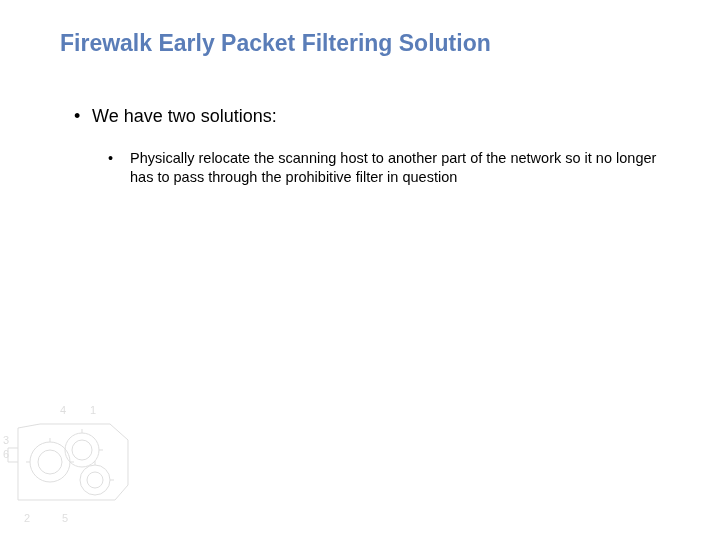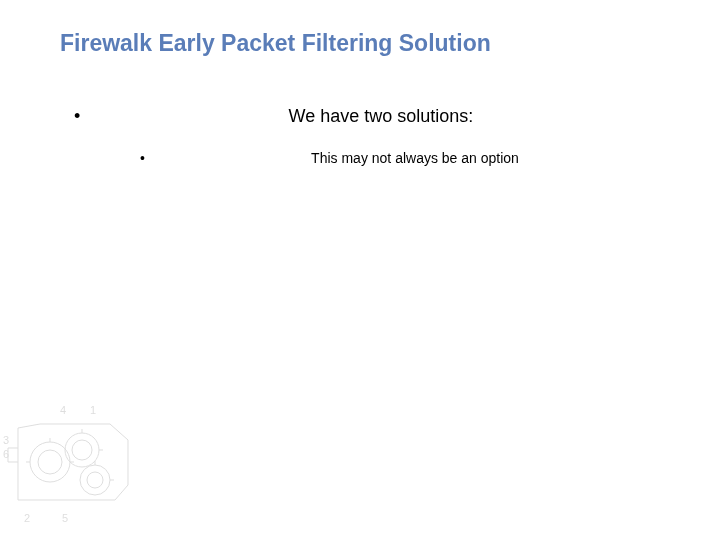--- a/index.html
+++ b/index.html
@@ -11,21 +11,20 @@
     left: 60px;
     font-size: 23px;
     font-weight: bold;
     color: #5a7db8;
   }
   .content {
     position: absolute;
     top: 106px;
     left: 70px;
     right: 50px;
-    text-align: center;
   }
   .level1 {
     font-size: 18px;
     margin-bottom: 22px;
     padding-left: 22px;
     position: relative;
   }
   .level1::before {
     content: "•";
     position: absolute;
@@ -68,21 +67,21 @@
 </style>
 </head>
 <body>
 
 <div class="slide">
 
   <div class="title">Firewalk Early Packet Filtering Solution</div>
 
   <div class="content">
     <div class="level1">We have two solutions:</div>
-    <div class="level3">This may not always be an option</div>
+    <div class="level2">Physically relocate the scanning host to another part of the network so it no longer has to pass through the prohibitive filter in question</div>
   </div>
 
   <svg class="diagram" viewBox="0 0 150 140">
     <g stroke="#999" stroke-width="1" fill="none">
 
       <path d="M18 38 L18 110 L115 110 L128 95 L128 50 L110 34 L40 34 Z"></path>
       <path d="M18 58 L8 58 L8 72 L18 72"></path>
 
       <circle cx="50" cy="72" r="20"></circle>
       <circle cx="50" cy="72" r="12"></circle>

